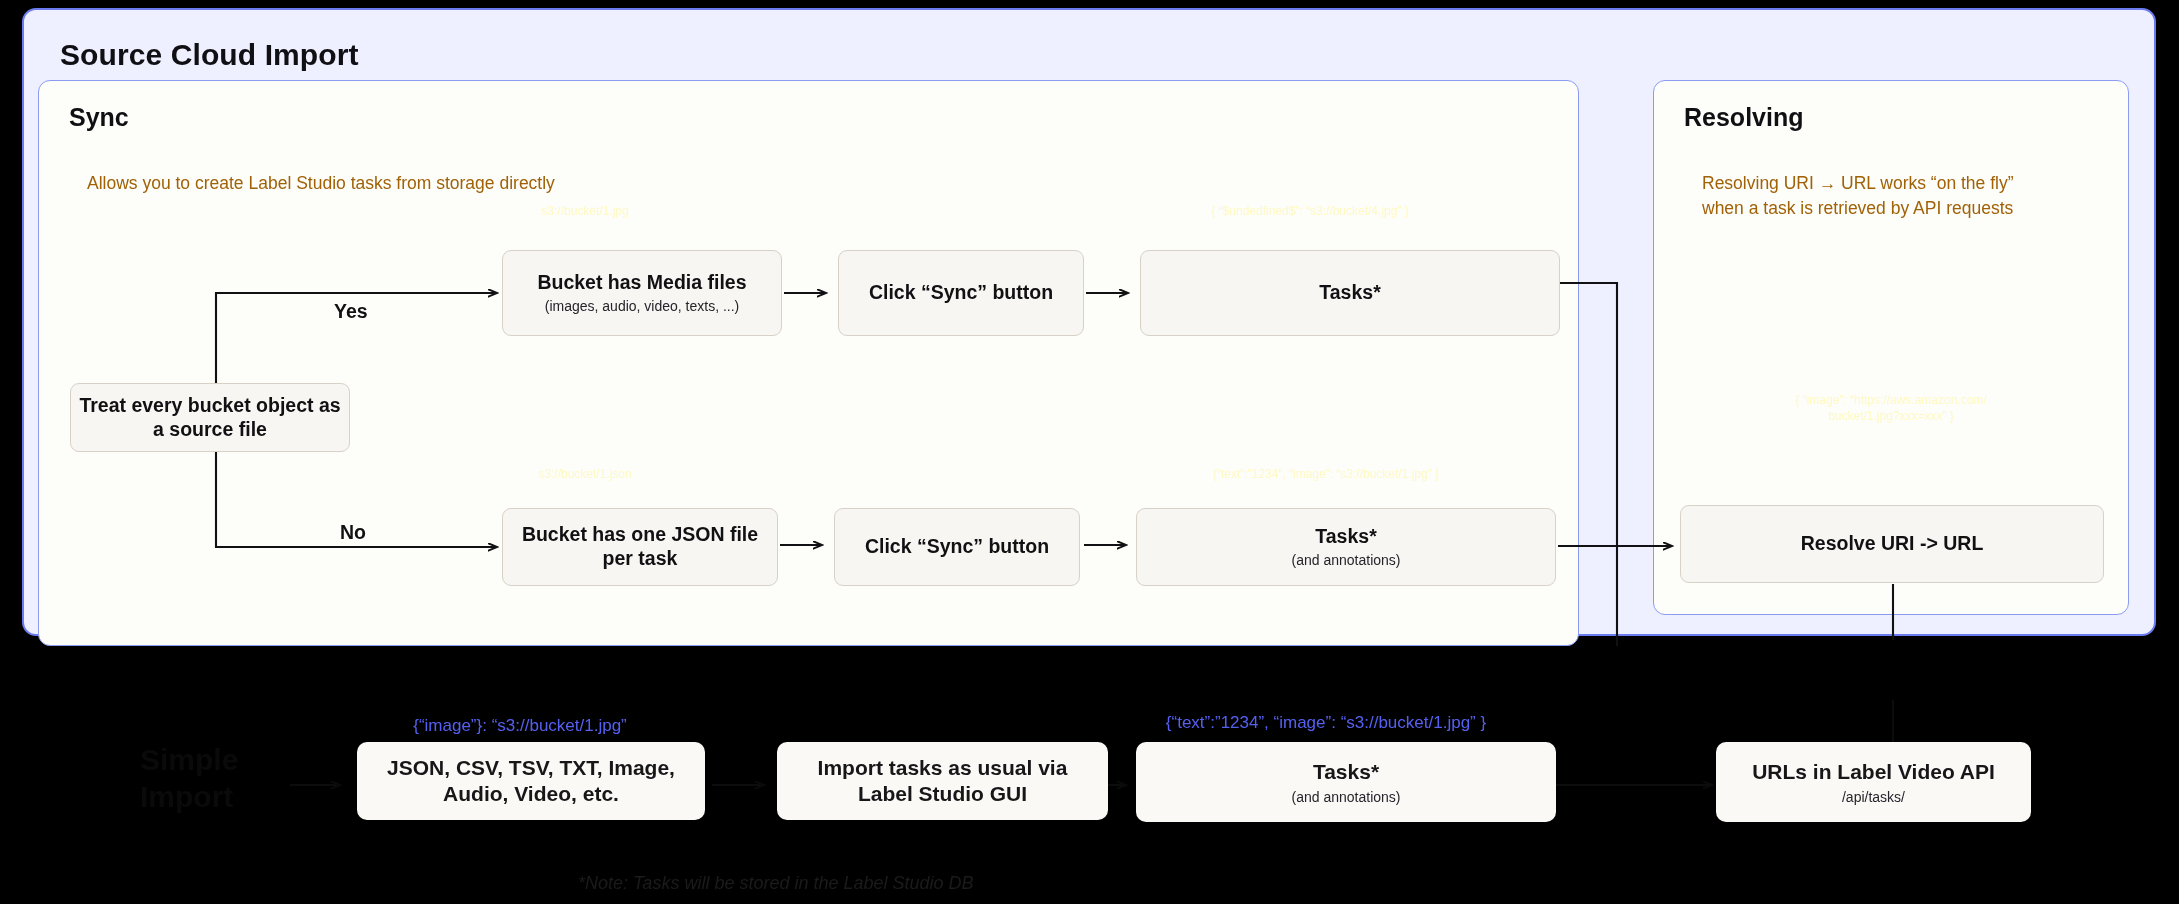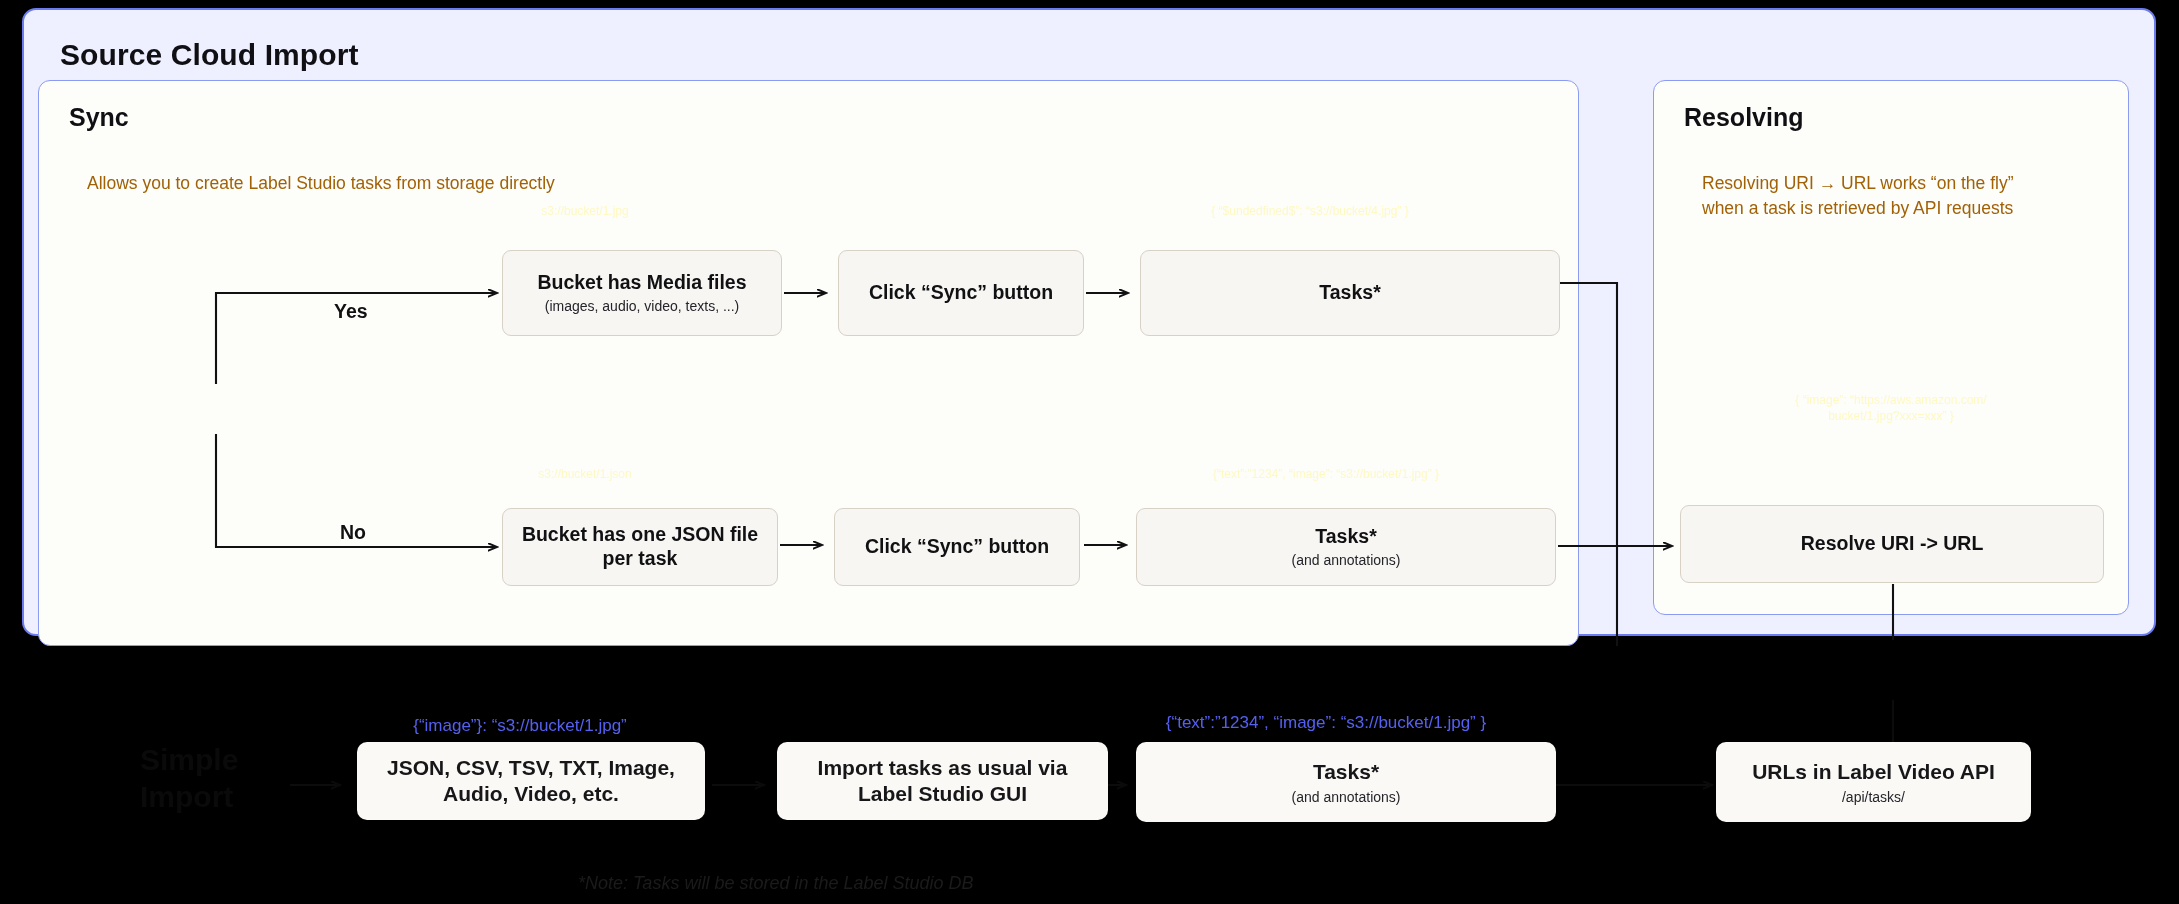--- a/index.html
+++ b/index.html
@@ -160,20 +160,24 @@
 
     <g stroke="#0c0c0c" stroke-width="2.1" fill="none">
       <path d="M290,785 L340,785" marker-end="url(#ahd)"></path>
       <path d="M712,785 L764,785" marker-end="url(#ahd)"></path>
       <path d="M1064,785 L1126,785" marker-end="url(#ahd)"></path>
       <path d="M1556,785 L1712,785" marker-end="url(#ahd)"></path>
       <path d="M1893,700 L1893,742"></path>
     </g>
   </svg>
 
+  <div class="fbox" style="left:70px; top:383px; width:280px; height:69px;">
+    <div class="t1">Treat every bucket
+object as a source file</div>
+  </div>
 
   <div class="elabel" style="left:334px; top:300px;">Yes</div>
   <div class="elabel" style="left:340px; top:521px;">No</div>
 
   <div class="ann" style="left:440px; top:203px; width:290px;">s3://bucket/1.jpg</div>
   <div class="fbox" style="left:502px; top:250px; width:280px; height:86px;">
     <div class="t1">Bucket has Media files</div>
     <div class="t2">(images, audio, video, texts, ...)</div>
   </div>
   <div class="fbox" style="left:838px; top:250px; width:246px; height:86px;">

